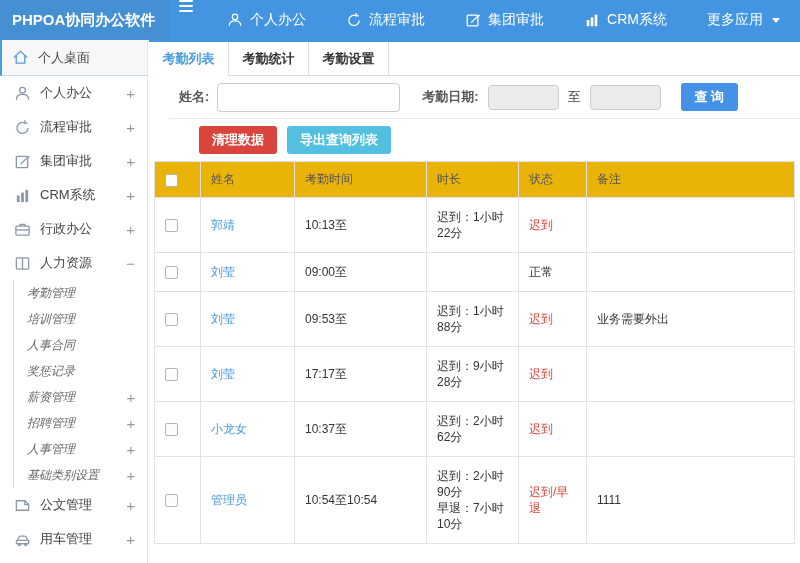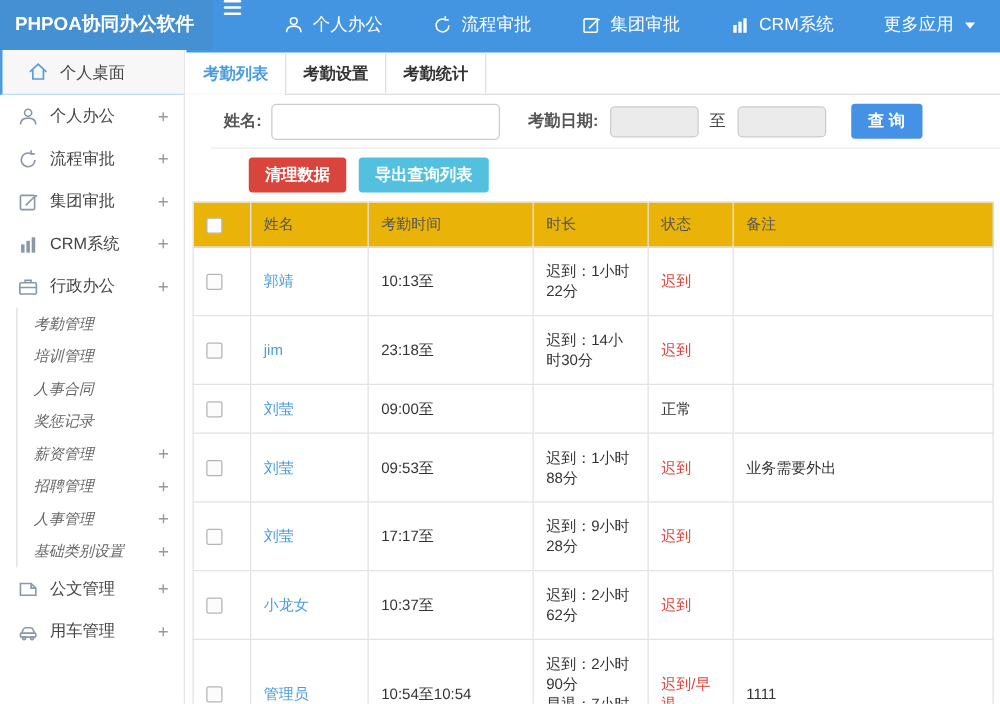--- a/index.html
+++ b/index.html
@@ -19,21 +19,21 @@
   .nav-item svg { display:block; }
   .caret { width:0; height:0; border-left:4px solid transparent;
     border-right:4px solid transparent; border-top:5px solid #fff; margin-left:2px; }
 
   
   .sidebar { position:absolute; top:40px; left:0; width:148px; height:523px;
     background:#fff; border-right:1px solid #e5e5e5; }
   .side-item { display:flex; align-items:center; height:34px; padding:0 12px 0 13px;
     color:#444; font-size:13px; cursor:pointer; }
   .side-item.active { background:#f7f7f7; border-left:2px solid #4a9bdf;
-    border-bottom:1px solid #bcdcf5; height:36px; padding-left:19px; }
+    border-bottom:1px solid #bcdcf5; height:36px; padding-left:9px; }
   .s-icon { width:18px; height:18px; margin-right:9px; color:#8b98a9;
     display:flex; align-items:center; justify-content:center; flex:none; }
   .side-item.active .s-icon { color:#5b9bd5; }
   .s-label { flex:1; }
   .s-expand { color:#999; font-size:15px; font-weight:normal; }
   .submenu { border-left:1px solid #ddd; margin-left:13px; }
   .sub-item { display:flex; align-items:center; height:26px; padding:0 12px 0 13px;
     color:#666; font-size:12px; cursor:pointer;font-style:italic; }
 
   
@@ -188,20 +188,30 @@
     <span class="s-icon">
       <svg width="17" height="17" viewBox="0 0 18 18" fill="none" stroke="currentColor" stroke-width="1.4">
           <rect x="2" y="5.5" width="14" height="9.5" rx="1"></rect>
           <path d="M6.5 5.5 V3.5 H11.5 V5.5"></path>
           <path d="M2 9.5 H16"></path>
         </svg>
     </span>
     <span class="s-label">行政办公</span>
     <span class="s-expand">+</span>
   </div>
+  <div class="side-item">
+    <span class="s-icon">
+      <svg width="17" height="17" viewBox="0 0 18 18" fill="none" stroke="currentColor" stroke-width="1.4">
+          <rect x="2.5" y="3" width="13" height="12" rx="1"></rect>
+          <path d="M9 3 V15"></path>
+        </svg>
+    </span>
+    <span class="s-label">人力资源</span>
+    <span class="s-expand">−</span>
+  </div>
 
   <div class="submenu">
     <div class="sub-item">
       <span class="s-label">考勤管理</span>
       <span class="s-expand"></span>
     </div>
     <div class="sub-item">
       <span class="s-label">培训管理</span>
       <span class="s-expand"></span>
     </div>
@@ -252,22 +262,22 @@
     </span>
     <span class="s-label">用车管理</span>
     <span class="s-expand">+</span>
   </div>
 </div>
 
 <div class="main">
 
   <div class="tabstrip">
     <div class="tab active">考勤列表</div>
+    <div class="tab">考勤统计</div>
     <div class="tab">考勤设置</div>
-    <div class="tab">考勤统计</div>
   </div>
 
   <div class="filterbar">
     <span class="f-label">姓名:</span>
     <input class="name-input" type="text" value="" style="">
     <span class="f-label date-label">考勤日期:</span>
     <input class="date-input" type="text" value="" style="">
     <span class="to-label">至</span>
     <input class="date-input" type="text" value="" style="">
     <button class="search-btn">查 询</button>
@@ -301,28 +311,20 @@
       <tbody id="table-body">
   <tr>
     <td><span class="checkbox"></span></td>
     <td><a class="name-link">郭靖</a></td>
     <td class="col-time">10:13至</td>
     <td class="col-duration">迟到：1小时22分</td>
     <td class="col-status status-late">迟到</td>
     <td class="col-remark"></td>
   </tr>
 
-  <tr>
-    <td><span class="checkbox"></span></td>
-    <td><a class="name-link">jim</a></td>
-    <td class="col-time">23:18至</td>
-    <td class="col-duration">迟到：14小时30分</td>
-    <td class="col-status status-late">迟到</td>
-    <td class="col-remark"></td>
-  </tr>
 
   <tr>
     <td><span class="checkbox"></span></td>
     <td><a class="name-link">刘莹</a></td>
     <td class="col-time">09:00至</td>
     <td class="col-duration"></td>
     <td class="col-status status-normal">正常</td>
     <td class="col-remark"></td>
   </tr>
 

